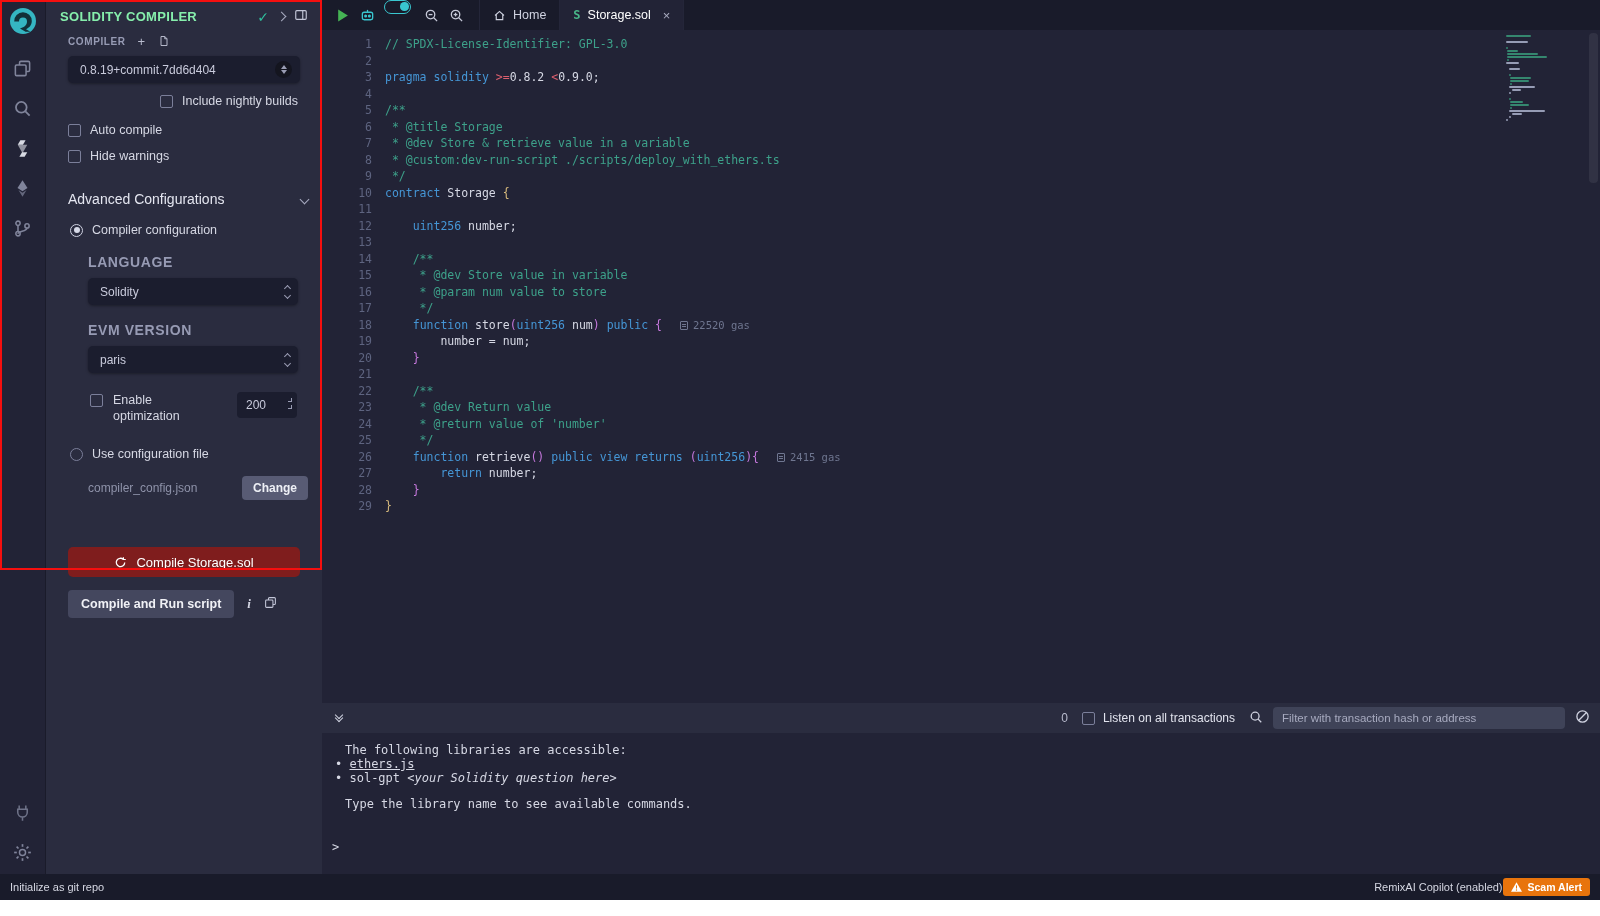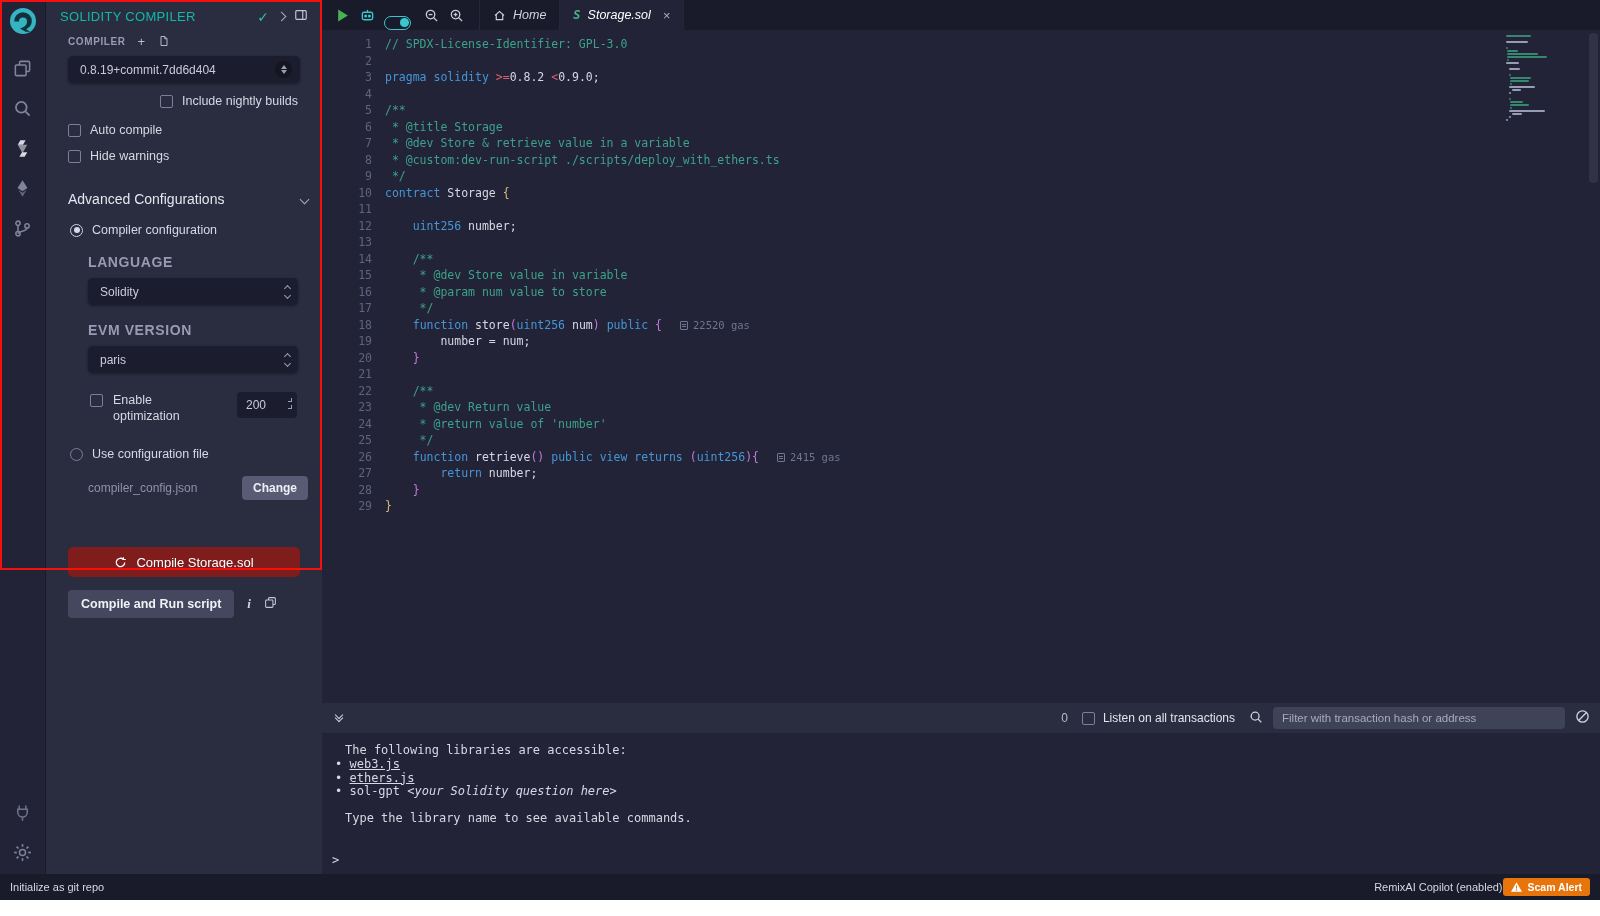--- a/index.html
+++ b/index.html
@@ -22,21 +22,21 @@
   .ic.active { color:#eceef6; }
   .ic.dim { color:#6e7288; }
   .grow { flex:1; }
 
   
   .sidepanel {
     position:absolute; left:46px; top:0; width:276px; height:874px;
     background:#2a2c3f; padding:0 12px;
   }
   .sp-head { display:flex; align-items:center; gap:9px; padding:8px 2px 2px 2px; }
-  .sp-title { flex:1; font-weight:400; font-size:13px; letter-spacing:.3px; color:#14b8a6; }
+  .sp-title { flex:1; font-weight:700; font-size:13px; letter-spacing:.3px; color:#86efac; }
   .check-ic { color:#2fbf9c; font-size:14px; font-weight:700; }
   .chev { display:inline-block; width:7px; height:7px; border-right:1.6px solid #a9acc2; border-bottom:1.6px solid #a9acc2; }
   .chev.right { transform:rotate(-45deg); }
   .chev.down  { transform:rotate(45deg); }
   .panel-ic svg { width:14px; height:14px; color:#c3c6d8; }
 
   .label-row { display:flex; align-items:center; gap:12px; margin:8px 0 0 10px;
                color:#979bb4; font-size:10px; letter-spacing:.6px; font-weight:700; }
   .label-row .mini-ic { color:#b9bcce; font-size:13px; font-weight:400; cursor:pointer; line-height:10px;}
   .mini-ic svg { width:12px; height:12px; }
@@ -89,21 +89,21 @@
                  justify-content:center; gap:9px; cursor:pointer; }
   .compile-btn svg { width:13px; height:13px; }
   .run-row { display:flex; align-items:center; gap:13px; margin:13px 0 0 10px; }
   .run-btn { height:28px; background:#44475e; border:none; border-radius:4px; color:#f0f1f6;
              font-size:12.5px; font-weight:700; padding:0 13px; cursor:pointer; }
   .info-ic { color:#d3d5e2; font-family:"Liberation Serif",serif; font-style:italic; font-weight:700; font-size:13px; cursor:pointer; }
   .copy-ic svg { width:13px; height:13px; color:#c3c6d8; cursor:pointer; }
 
   
   .main { position:absolute; left:322px; top:0; right:0; height:874px; display:flex; flex-direction:column; }
-  .tabbar { flex:0 0 30px; background:#191b2a; display:flex; align-items:flex-end; padding-left:8px;font-style:italic; }
+  .tabbar { flex:0 0 30px; background:#191b2a; display:flex; align-items:flex-start; padding-left:8px; }
   .tb-ic { width:25px; height:30px; display:flex; align-items:center; justify-content:center;
            color:#c7cad9; cursor:pointer; }
   .tb-ic svg { width:15px; height:15px; }
   .play { color:#45b354; }
   .robot { color:#39c6cf; }
   .toggle { width:27px; height:14px; border:1.5px solid #39c6cf; border-radius:8px; position:relative;
             margin:0 8px 0 4px; cursor:pointer; }
   .toggle::after { content:""; position:absolute; right:1.5px; top:1.2px; width:8.5px; height:8.5px;
                    border-radius:50%; background:#39c6cf; }
   .tabs { display:flex; height:30px; margin-left:10px; border-left:1px solid #242639; }
@@ -497,21 +497,20 @@
         <svg viewBox="0 0 16 16" fill="none" stroke="currentColor" stroke-width="1.4">
             <circle cx="8" cy="8" r="6"></circle>
             <line x1="3.8" y1="12.2" x2="12.2" y2="3.8"></line>
           </svg>
       </span>
     </div>
 
     <div class="termbody">
       <div class="term-line intro">The following libraries are accessible:</div>
       <div>
-          <div class="term-li"><span>• </span><span class="term-link">web3.js</span></div>
           <div class="term-li"><span>• </span><span class="term-link">ethers.js</span></div>
           <div class="term-li"><span>• </span><span>sol-gpt</span><span class="term-italic"> &lt;your Solidity question here&gt;</span></div>
         </div>
       <div class="term-line hint">Type the library name to see available commands.</div>
       <div class="term-line prompt">&gt;</div>
     </div>
   </main>
 
   <footer class="statusbar">
     <span class="sb-left">Initialize as git repo</span>

